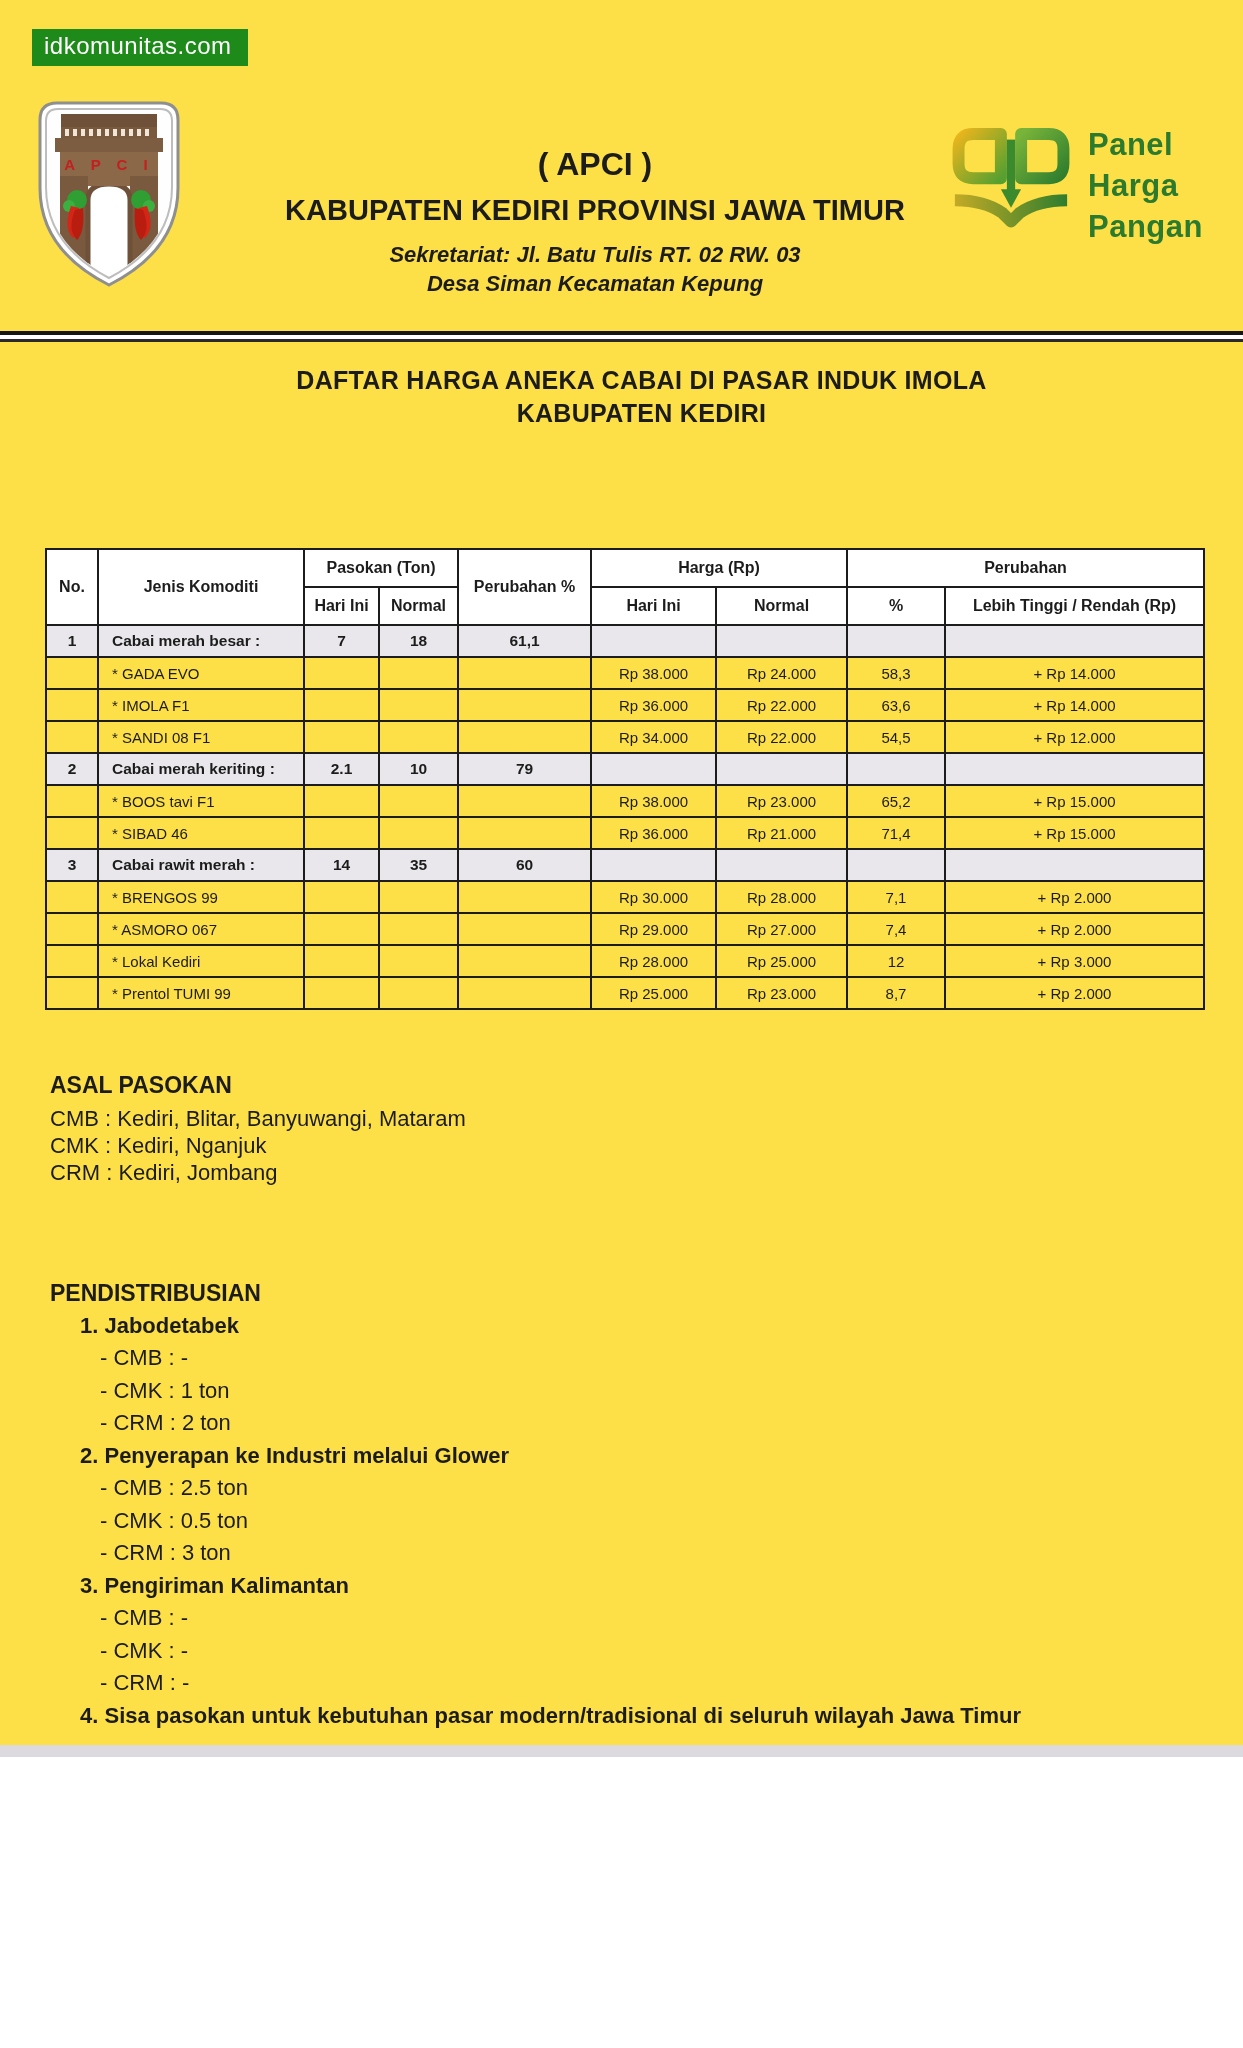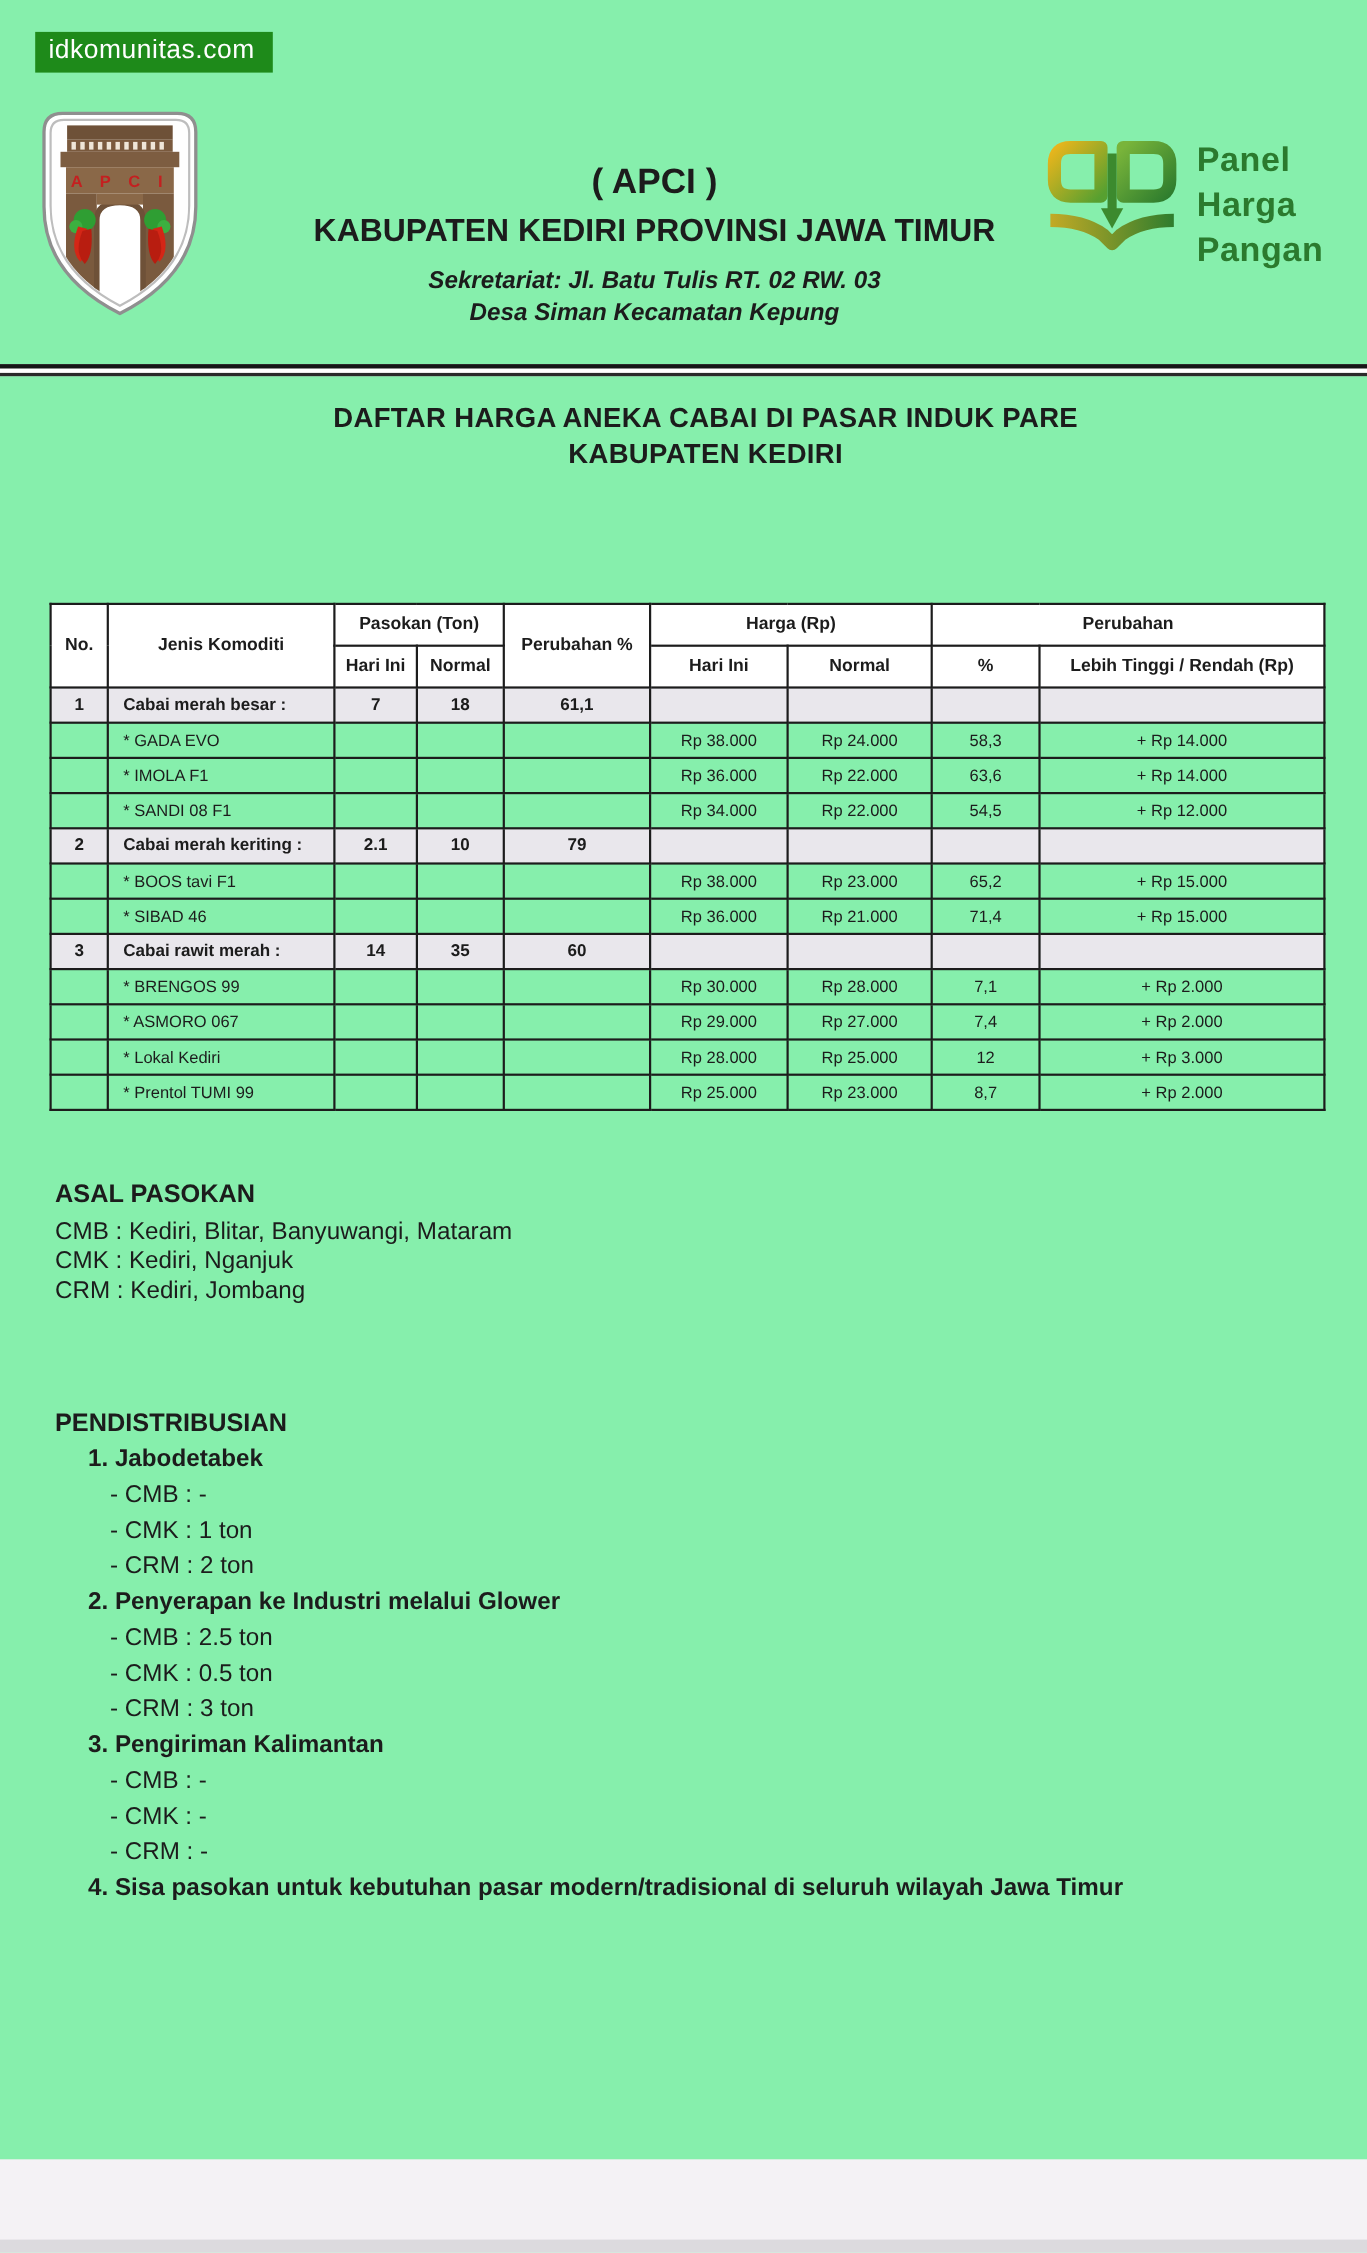--- a/index.html
+++ b/index.html
@@ -1,17 +1,17 @@
 <!DOCTYPE html>
 <html><head>
 <meta charset="utf-8">
 <style>
   html,body{margin:0;padding:0;background:#ffffff;}
   .page{
-    position:relative;width:1243px;height:2048px;background:#86efac;
+    position:relative;width:1243px;height:1757px;background:#fde047;
     font-family:"Liberation Sans",sans-serif;color:#1c1c1c;overflow:hidden;
   }
   
   .watermark{
     position:absolute;left:32px;top:29px;background:#1e8a1a;color:#ffffff;
     font-size:24px;line-height:24px;padding:5px 16px 8px 12px;letter-spacing:.5px;
   }
   
   .shield{position:absolute;left:33px;top:96px;}
   .org-line{position:absolute;left:190px;width:810px;text-align:center;font-weight:bold;}
@@ -133,21 +133,21 @@
   </div>
   <div class="panel-logo-text">
     <div>Panel</div>
     <div>Harga</div>
     <div>Pangan</div>
   </div>
 
   <div class="rule"></div>
 
   <div class="doc-title">
-    <div>DAFTAR HARGA ANEKA CABAI DI PASAR INDUK PARE</div>
+    <div>DAFTAR HARGA ANEKA CABAI DI PASAR INDUK IMOLA</div>
     <div>KABUPATEN KEDIRI</div>
   </div>
 
 
   <table class="price">
     <colgroup>
       <col style="width:52px">
         <col style="width:206px">
         <col style="width:75px">
         <col style="width:79px">

